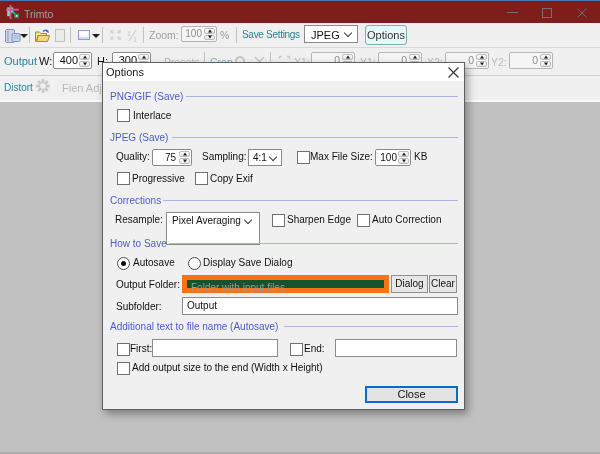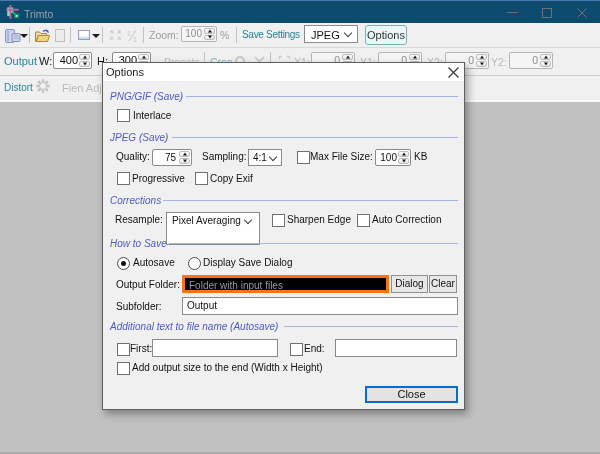--- a/index.html
+++ b/index.html
@@ -20,30 +20,30 @@
   .spin.gr { background:#f5f5f5; border-color:#b5b5b5; }
   .spin.gr .v { color:#8f8f8f; }
   
   .cb { position:absolute; width:13px; height:13px; background:#fff; border:1px solid #707070; }
   .rad { position:absolute; width:13px; height:13px; background:#fff; border:1px solid #4c4c4c; border-radius:50%; }
   .rad.sel:after { content:""; position:absolute; left:3px; top:3px; width:5px; height:5px; border-radius:50%; background:#101010; }
   
   .combo { position:absolute; background:#fff; border:1px solid #8a8a8a; }
   .chev { position:absolute; width:6px; height:6px; border-right:1px solid #3c3c3c; border-bottom:1px solid #3c3c3c; transform:rotate(45deg); }
   
-  .sect { position:absolute; color:#4d5cc2;font-style:italic; }
+  .sect { position:absolute; color:#4d5cc2; }
   .sline { position:absolute; height:1px; background:#aab4e0; }
   .btn { position:absolute; background:#e7e7e7; border:1px solid #8f8f8f; text-align:center; color:#111; }
   .lbl { position:absolute; white-space:nowrap; }
 </style>
 </head>
 <body>
 
 <div class="abs" style="left:0;top:0;width:600px;height:1px;background:#4879ae;"></div>
-<div class="abs" style="left:0;top:1px;width:600px;height:22px;background:#0c4a6e;">
+<div class="abs" style="left:0;top:1px;width:600px;height:22px;background:#7f1d1d;">
   <svg class="abs" style="left:5px;top:3px" width="15" height="16" viewBox="0 0 15 16">
     <rect x="2.2" y="3.4" width="6" height="5.6" fill="#8ed9bd"></rect>
     <rect x="2.2" y="9" width="3.4" height="3.2" fill="#8ed9bd"></rect>
     <rect x="4.6" y="1" width="1.8" height="14" fill="#c45f9e"></rect>
     <rect x="1" y="4.8" width="12.8" height="1.8" fill="#c45f9e"></rect>
     <line x1="7.5" y1="7.5" x2="11" y2="11" stroke="#3aa77e" stroke-width="2"></line>
     <rect x="9.2" y="9.6" width="4.8" height="4.6" fill="#1f8f63"></rect>
     <rect x="10.7" y="11.1" width="1.8" height="1.6" fill="#fff"></rect>
   </svg>
   <span class="lbl" style="left:24px;top:7px;color:#9ca0a5;font-size:10.5px;">Trimto</span>
@@ -261,21 +261,21 @@
   <div class="cb" style="left:255px;top:152px;"></div>
   <span class="lbl" style="left:270px;top:152px;">Auto Correction</span>
 
   <span class="sect lbl" style="left:8px;top:176px;">How to Save</span>
   <div class="sline" style="left:67px;top:181px;width:289px;"></div>
   <div class="rad sel" style="left:15px;top:195px;"></div>
   <span class="lbl" style="left:31px;top:195px;">Autosave</span>
   <div class="rad" style="left:86px;top:195px;"></div>
   <span class="lbl" style="left:101px;top:195px;">Display Save Dialog</span>
   <span class="lbl" style="left:14px;top:217px;">Output Folder:</span>
-  <div class="abs" style="left:80px;top:213px;width:207px;height:18px;background:#000000;border:3px solid #f97316;">
+  <div class="abs" style="left:80px;top:213px;width:207px;height:18px;background:#14532d;border:5px solid #f97316;">
     <span class="lbl" style="left:4px;top:2px;color:#9a9a9a;">Folder with input files</span>
   </div>
   <div class="btn" style="left:289px;top:213px;width:37px;height:18px;line-height:16px;">Dialog</div>
   <div class="btn" style="left:327px;top:213px;width:28px;height:18px;line-height:16px;">Clear</div>
   <span class="lbl" style="left:14px;top:239px;">Subfolder:</span>
   <div class="abs" style="left:80px;top:235px;width:276px;height:18px;background:#fff;border:1px solid #8a8a8a;">
     <span class="lbl" style="left:4px;top:2px;">Output</span>
   </div>
 
   <span class="sect lbl" style="left:8px;top:259px;">Additional text to file name (Autosave)</span>

